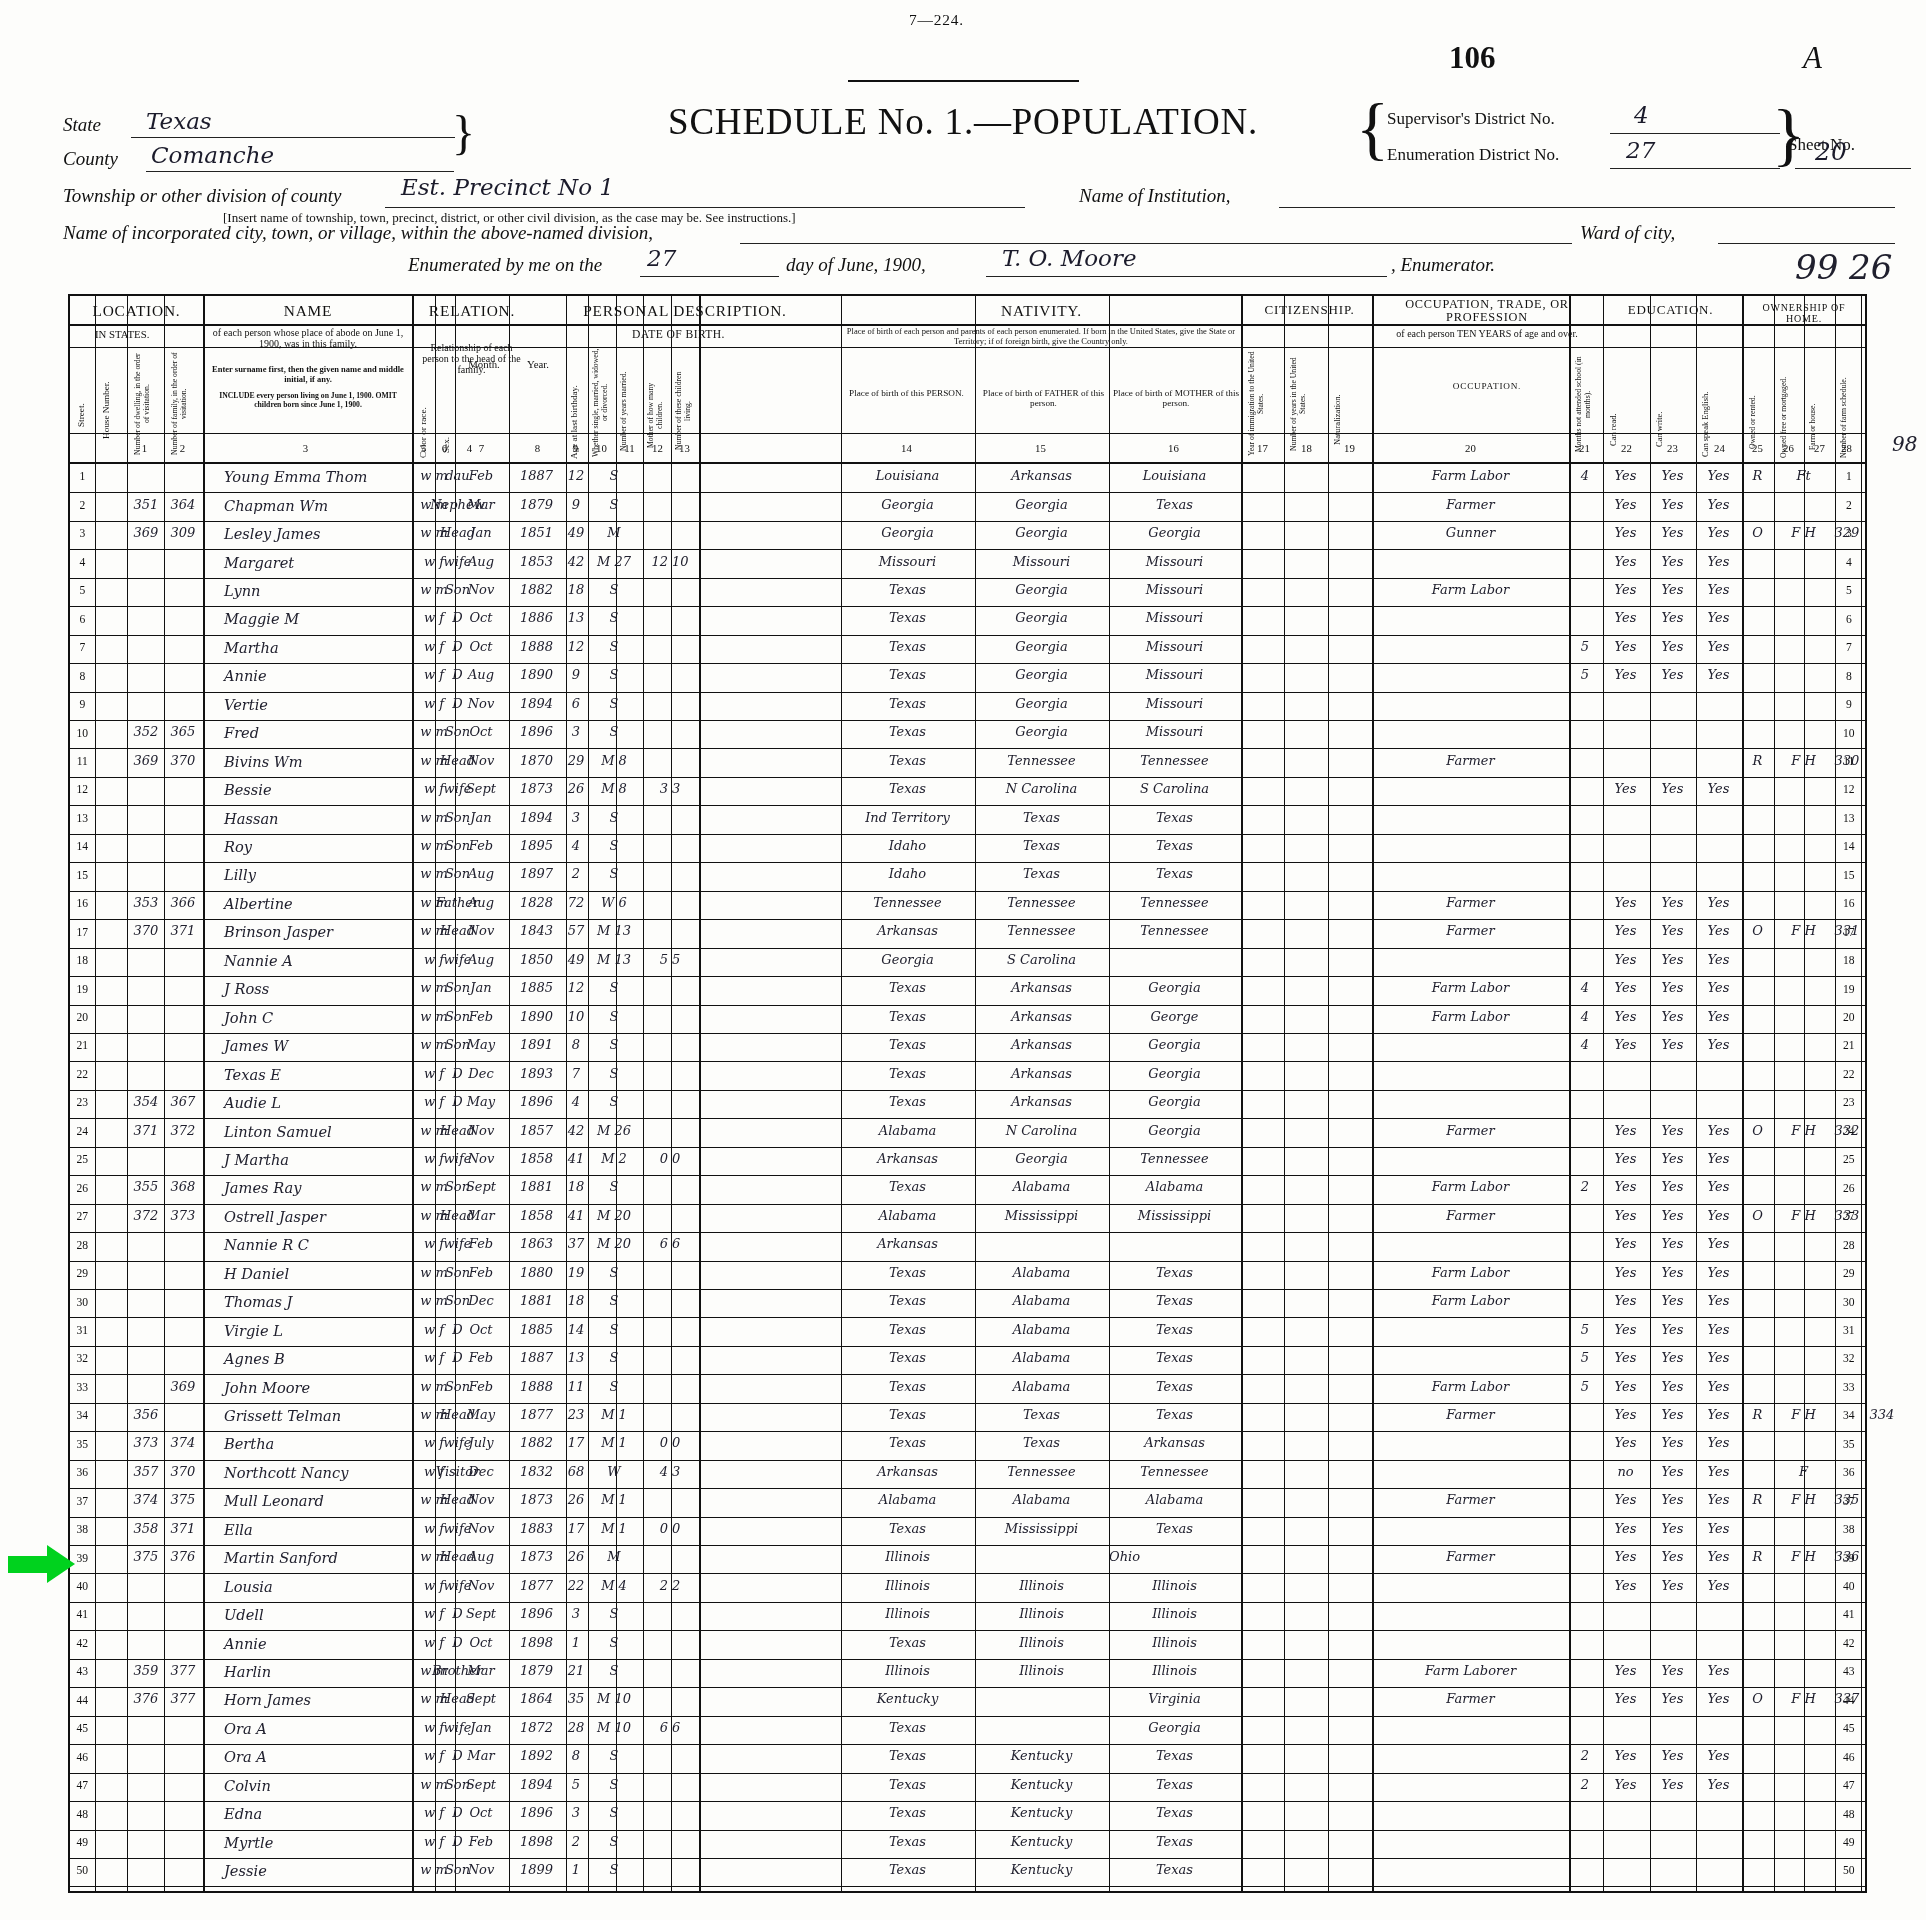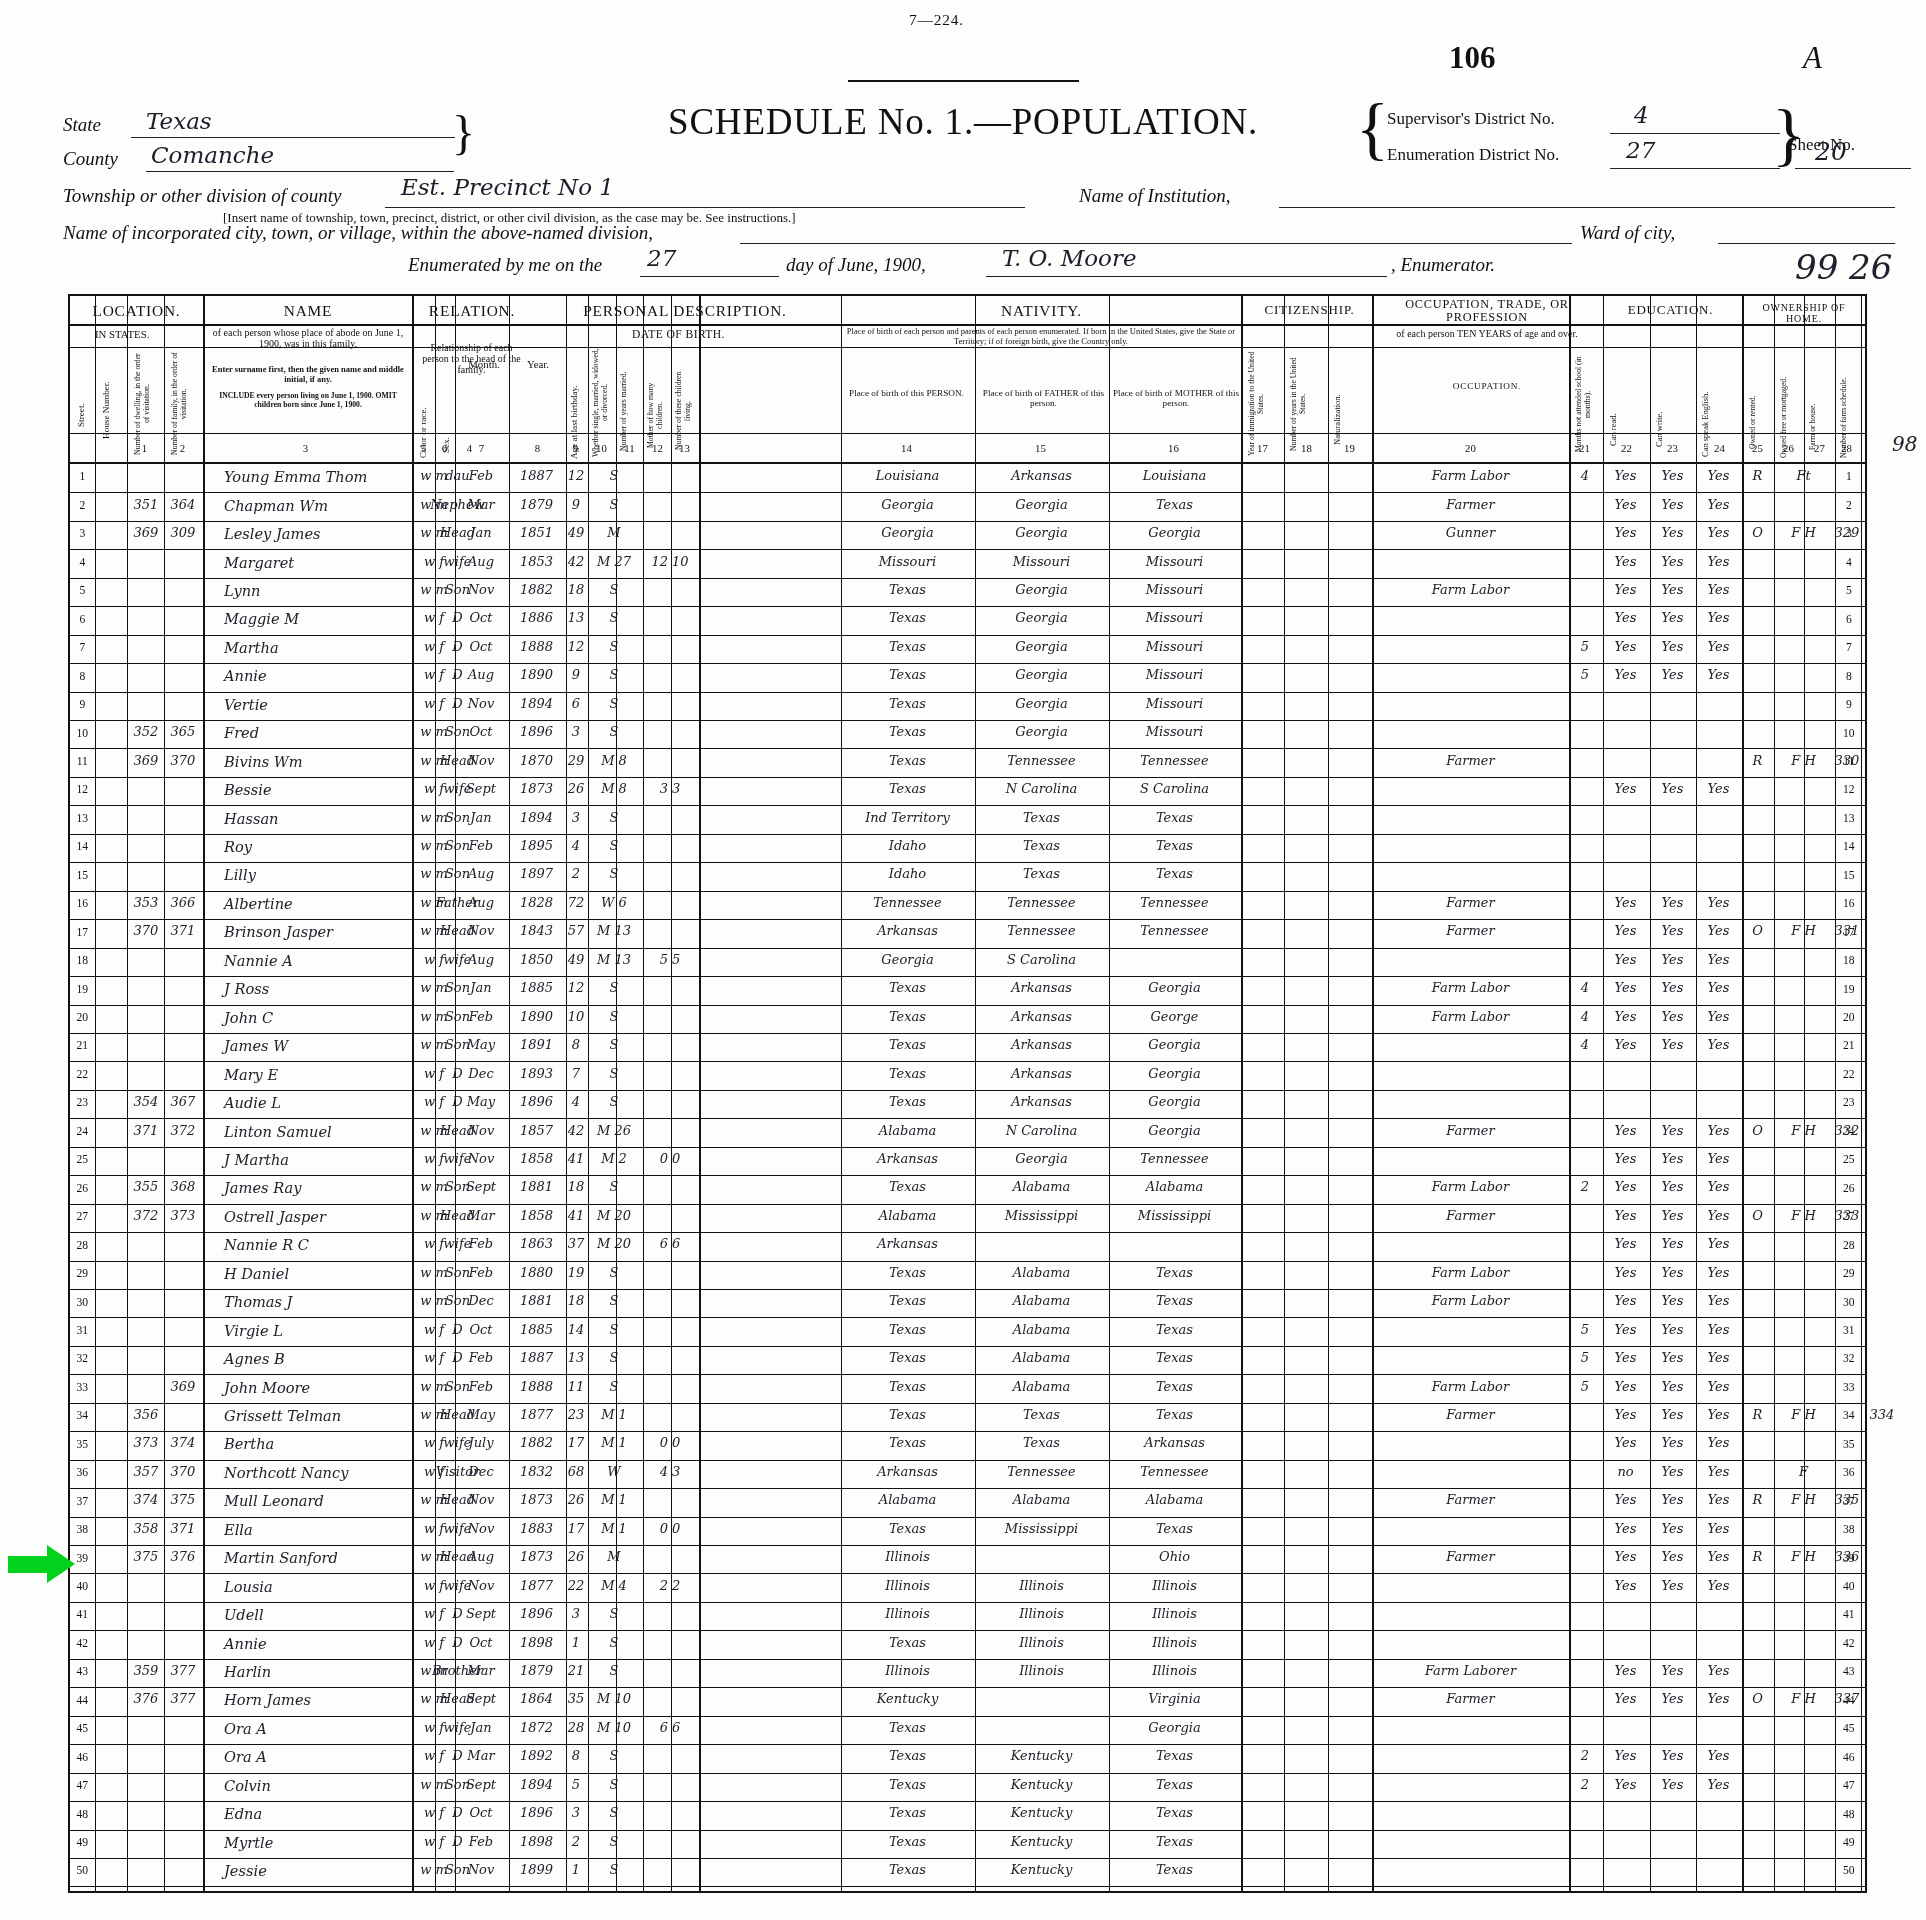--- a/index.html
+++ b/index.html
@@ -575,21 +575,21 @@
         <div class="cellc" style="left: 771px; top: 741px; width: 133px; text-align: center;">Texas</div>
         <div class="cellc" style="left: 905px; top: 741px; width: 133px; text-align: center;">Arkansas</div>
         <div class="cellc" style="left: 1039px; top: 741px; width: 131px; text-align: center;">Georgia</div>
         <div class="cellc" style="left: 1499px; top: 741px; width: 32px; text-align: center;">4</div>
         <div class="cellc" style="left: 1533px; top: 741px; width: 45px; text-align: center;">Yes</div>
         <div class="cellc" style="left: 1580px; top: 741px; width: 45px; text-align: center;">Yes</div>
         <div class="cellc" style="left: 1626px; top: 741px; width: 45px; text-align: center;">Yes</div>
         <div class="h" style="top: 794px;"></div>
         <div class="rn" style="left: 1.5px; top: 772px;">22</div>
         <div class="rn" style="left: 1768px; top: 772px;">22</div>
-        <div class="cell" style="left: 154px; top: 770px;">Mary E</div>
+        <div class="cell" style="left: 154px; top: 770px;">Texas E</div>
         <div class="cellc" style="left: 345px; top: 770px; width: 85px; text-align: center;">D</div>
         <div class="cellc" style="left: 344px; top: 770px; width: 40px; text-align: center;">w f</div>
         <div class="cellc" style="left: 385px; top: 770px; width: 52px; text-align: center;">Dec</div>
         <div class="cellc" style="left: 439px; top: 770px; width: 55px; text-align: center;">1893</div>
         <div class="cellc" style="left: 496px; top: 770px; width: 20px; text-align: center;">7</div>
         <div class="cellc" style="left: 518px; top: 770px; width: 52px; text-align: center;">S</div>
         <div class="cellc" style="left: 771px; top: 770px; width: 133px; text-align: center;">Texas</div>
         <div class="cellc" style="left: 905px; top: 770px; width: 133px; text-align: center;">Arkansas</div>
         <div class="cellc" style="left: 1039px; top: 770px; width: 131px; text-align: center;">Georgia</div>
         <div class="h" style="top: 822px;"></div>
@@ -897,21 +897,21 @@
         <div class="cellc" style="left: 59px; top: 1253px; width: 34px; text-align: center;">375</div>
         <div class="cellc" style="left: 96px; top: 1253px; width: 34px; text-align: center;">376</div>
         <div class="cell" style="left: 154px; top: 1253px;">Martin Sanford</div>
         <div class="cellc" style="left: 345px; top: 1253px; width: 85px; text-align: center;">Head</div>
         <div class="cellc" style="left: 344px; top: 1253px; width: 40px; text-align: center;">w m</div>
         <div class="cellc" style="left: 385px; top: 1253px; width: 52px; text-align: center;">Aug</div>
         <div class="cellc" style="left: 439px; top: 1253px; width: 55px; text-align: center;">1873</div>
         <div class="cellc" style="left: 496px; top: 1253px; width: 20px; text-align: center;">26</div>
         <div class="cellc" style="left: 518px; top: 1253px; width: 52px; text-align: center;">M</div>
         <div class="cellc" style="left: 771px; top: 1253px; width: 133px; text-align: center;">Illinois</div>
-        <div class="cellc" style="left: 1039px; top: 1253px; width: 131px; text-align: center;">Ohio</div>
+        <div class="cellc" style="left: 1039px; top: 1253px; width: 131px; text-align: left;">Ohio</div>
         <div class="cellc" style="left: 1304px; top: 1253px; width: 193px; text-align: center;">Farmer</div>
         <div class="cellc" style="left: 1533px; top: 1253px; width: 45px; text-align: center;">Yes</div>
         <div class="cellc" style="left: 1580px; top: 1253px; width: 45px; text-align: center;">Yes</div>
         <div class="cellc" style="left: 1626px; top: 1253px; width: 45px; text-align: center;">Yes</div>
         <div class="cellc" style="left: 1672px; top: 1253px; width: 31px; text-align: center;">R</div>
         <div class="cellc" style="left: 1704px; top: 1253px; width: 59px; text-align: center;">F H</div>
         <div class="cellc" style="left: 1763px; top: 1253px; width: 28px; text-align: center;">336</div>
         <div style="position: absolute; left: 0px; right: 0px; height: 28.4px; top: 1249px; outline: rgba(0, 210, 30, 0) solid 1.5px;"></div>
         <div class="h" style="top: 1306px;"></div>
         <div class="rn" style="left: 1.5px; top: 1284px;">40</div>

